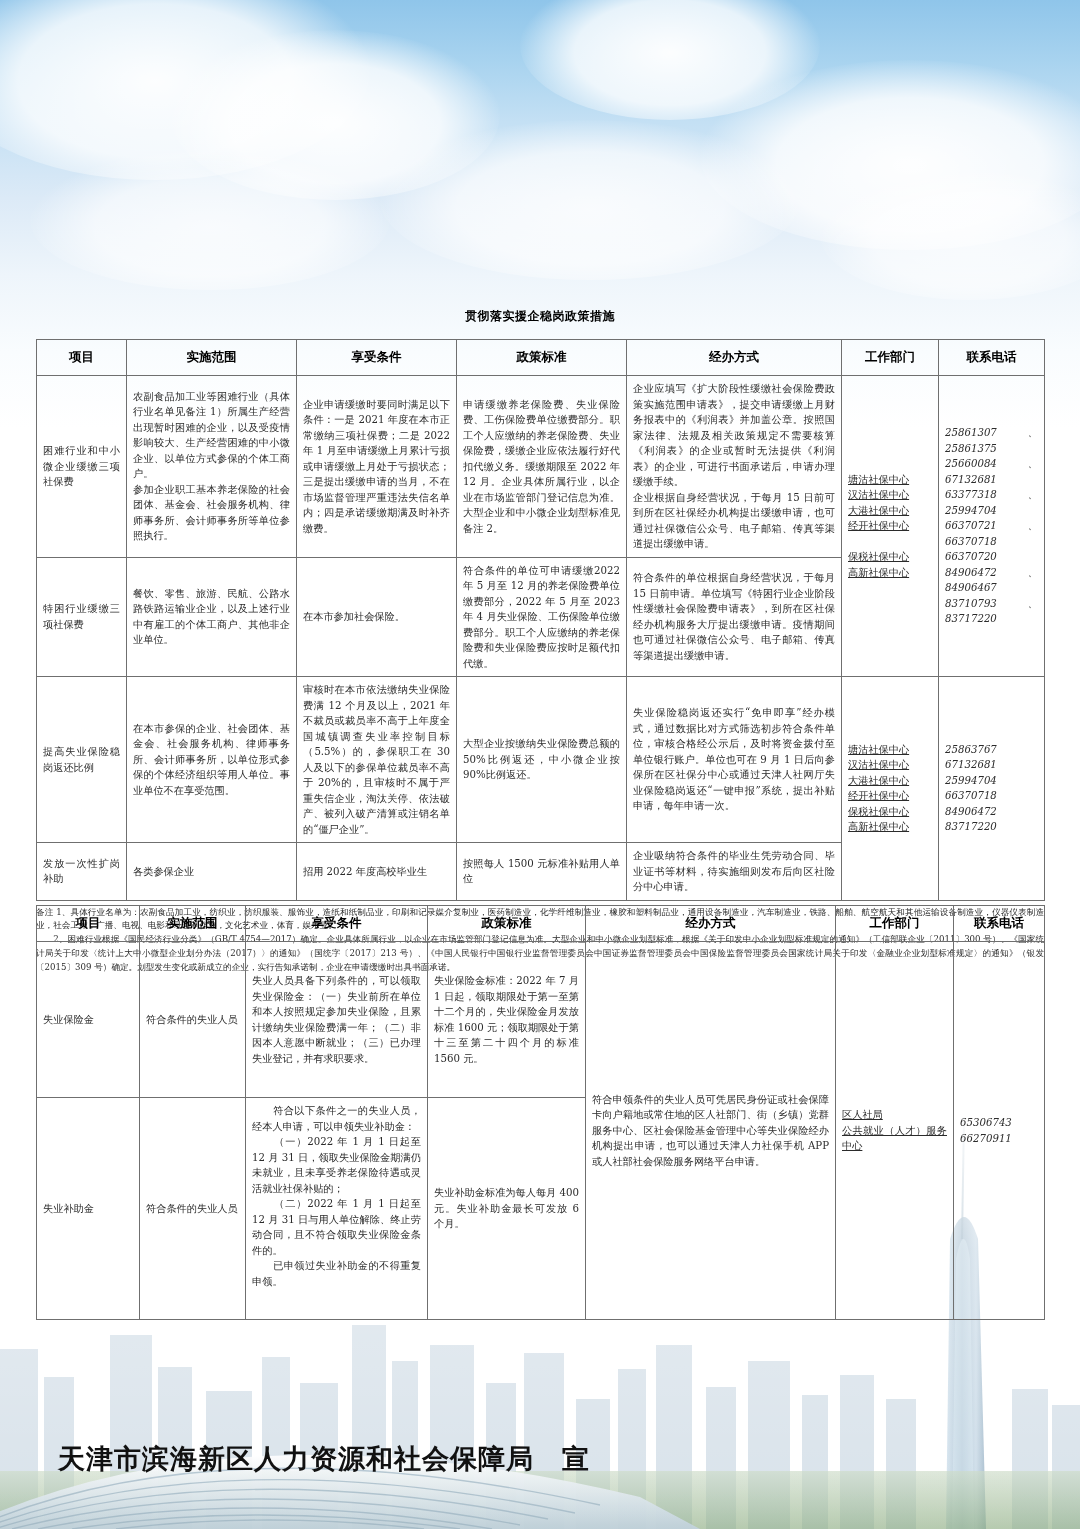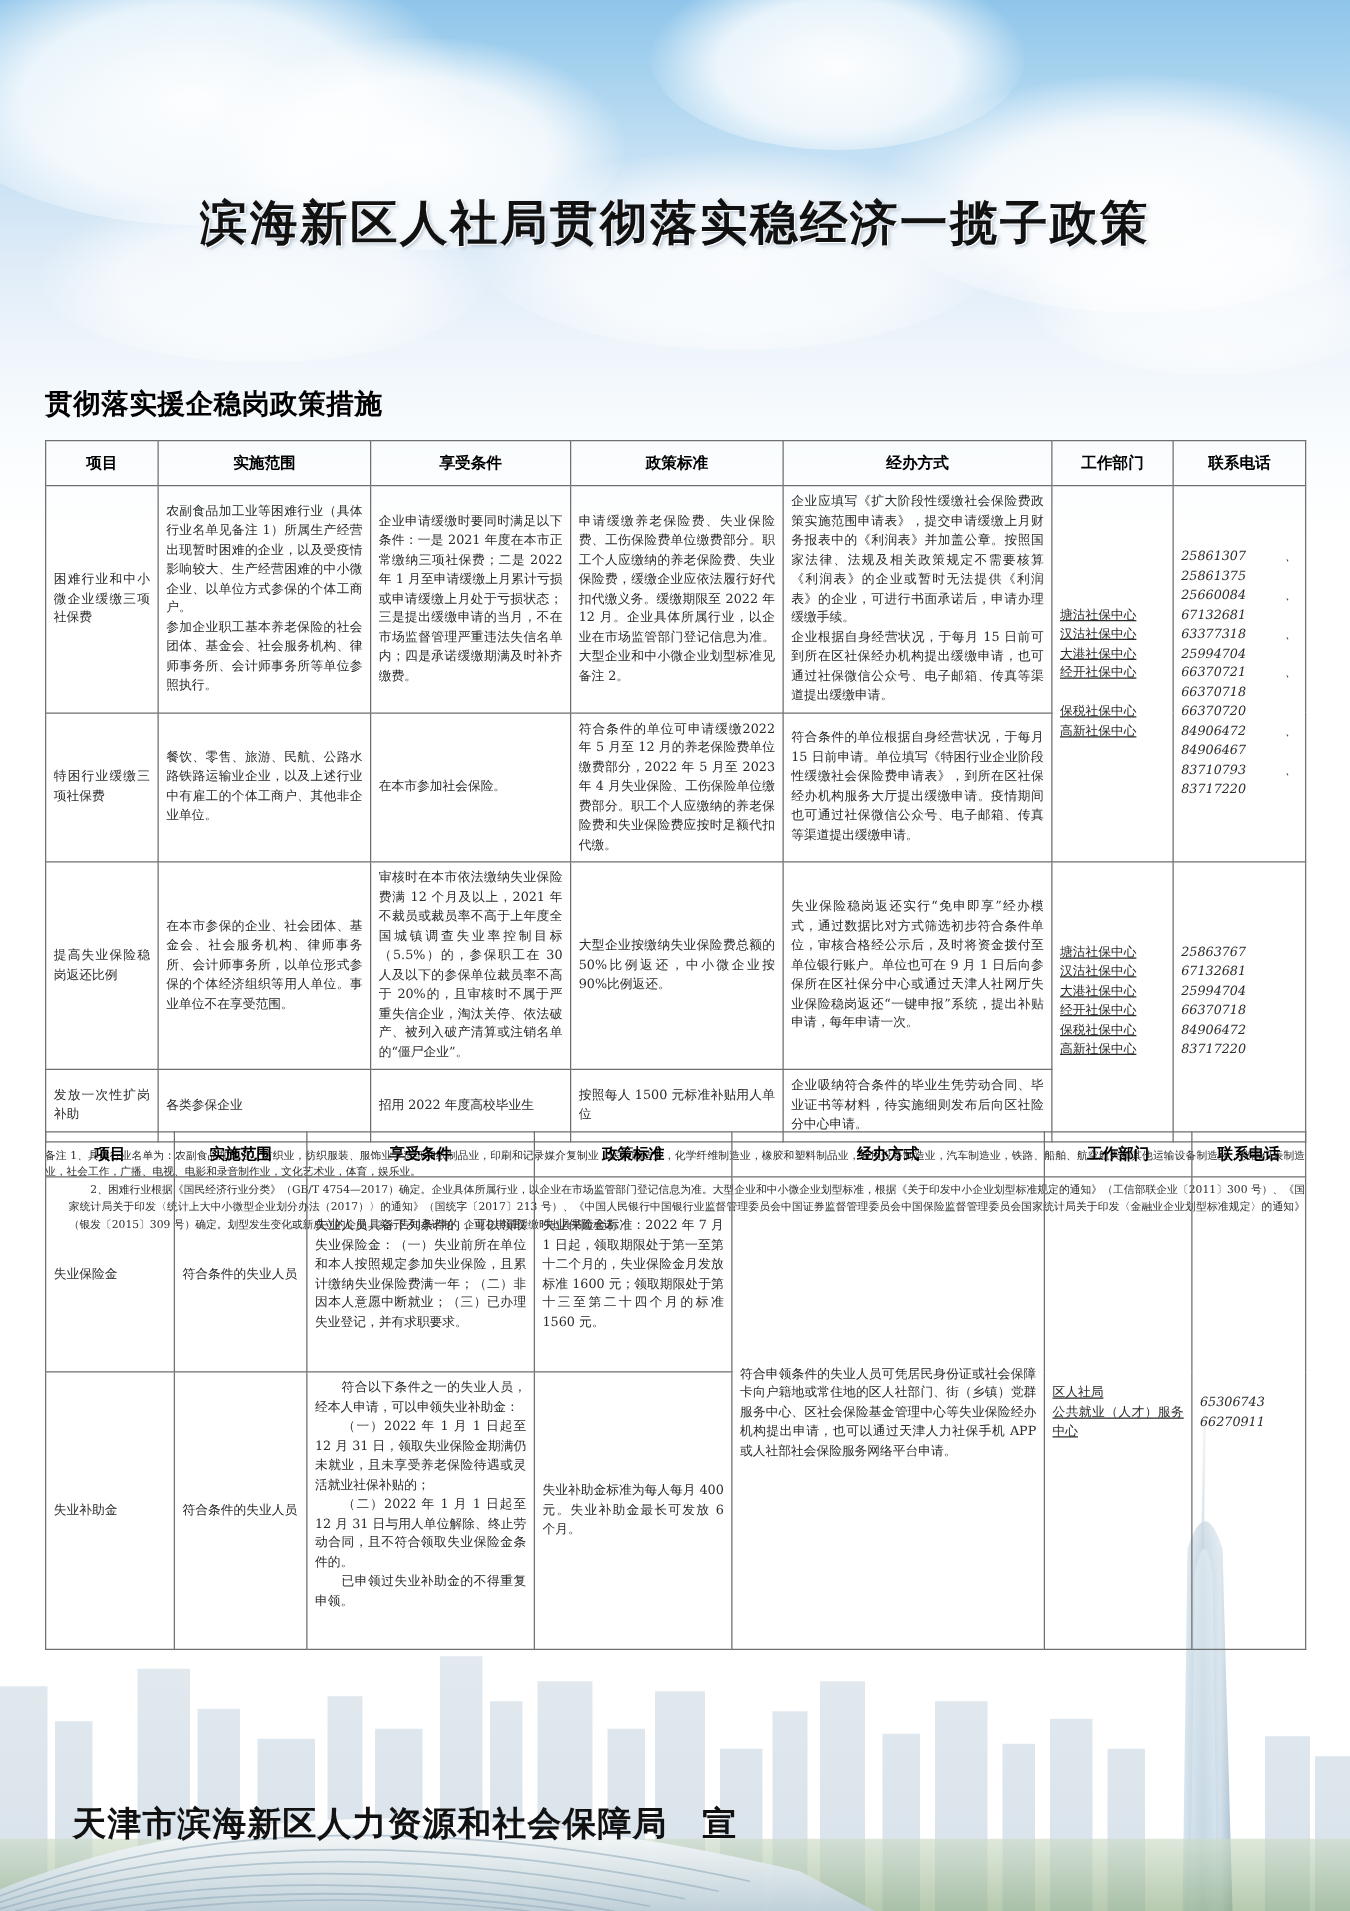--- a/index.html
+++ b/index.html
@@ -52,24 +52,24 @@
     font-size: 38px;
     letter-spacing: 2px;
     color: #111;
     line-height: 1.45;
     text-shadow: 1px 1px 0 #ffffff, 2px 2px 3px rgba(120,140,160,.55);
   }
 
   
   .section { position: absolute; left: 36px; width: 1008px; }
   .section-title {
-    text-align: left;
+    text-align: center;
     font-family: Liberation Mono, monospace;
     font-weight: bold;
-    font-size: 22px;
+    font-size: 12px;
     color: #000;
     margin-bottom: 14px;
     letter-spacing: .5px;
   }
 
   table.policy {
     width: 100%;
     border-collapse: collapse;
     background: rgba(255,255,255,0.0);
     table-layout: fixed;
@@ -104,21 +104,21 @@
   .notes {
     margin-top: 5px;
     font-family: "DejaVu Serif", "Liberation Serif", serif;
     font-size: 8.6px;
     line-height: 1.6;
     color: #2b2b2b;
     text-align: justify;
     text-justify: inter-ideograph;
   }
   .notes p { margin: 0; }
-  .notes p.indent { text-indent: 2em; margin-left: 19px; }
+  .notes p.indent { text-indent: 2em; }
 
   
   .footer {
     position: absolute; left: 58px; bottom: 52px;
     font-family: "DejaVu Sans", "Liberation Sans", sans-serif;
     font-weight: bold;
     font-size: 27px;
     color: #111;
     letter-spacing: 1px;
   }
@@ -200,21 +200,20 @@
         <path d="M38  430 Q246 388 492 430"></path>
         <path d="M72  430 Q254 402 460 430"></path>
         <path d="M116 430 Q268 412 424 430"></path>
       </g>
     </g>
 
     <rect x="0" y="0" width="1080" height="430" fill="url(#fade)"></rect>
   </svg>
 
   <div class="title-block">
-    <div class="title-line">滨海新区人社局贯彻落实稳经济一揽子政策</div>
   </div>
 
   <div class="section" style="top:308px;">
     <div class="section-title">贯彻落实援企稳岗政策措施</div>
 
     <table class="policy">
       <colgroup>
         <col style="width:90px">
           <col style="width:170px">
           <col style="width:160px">

